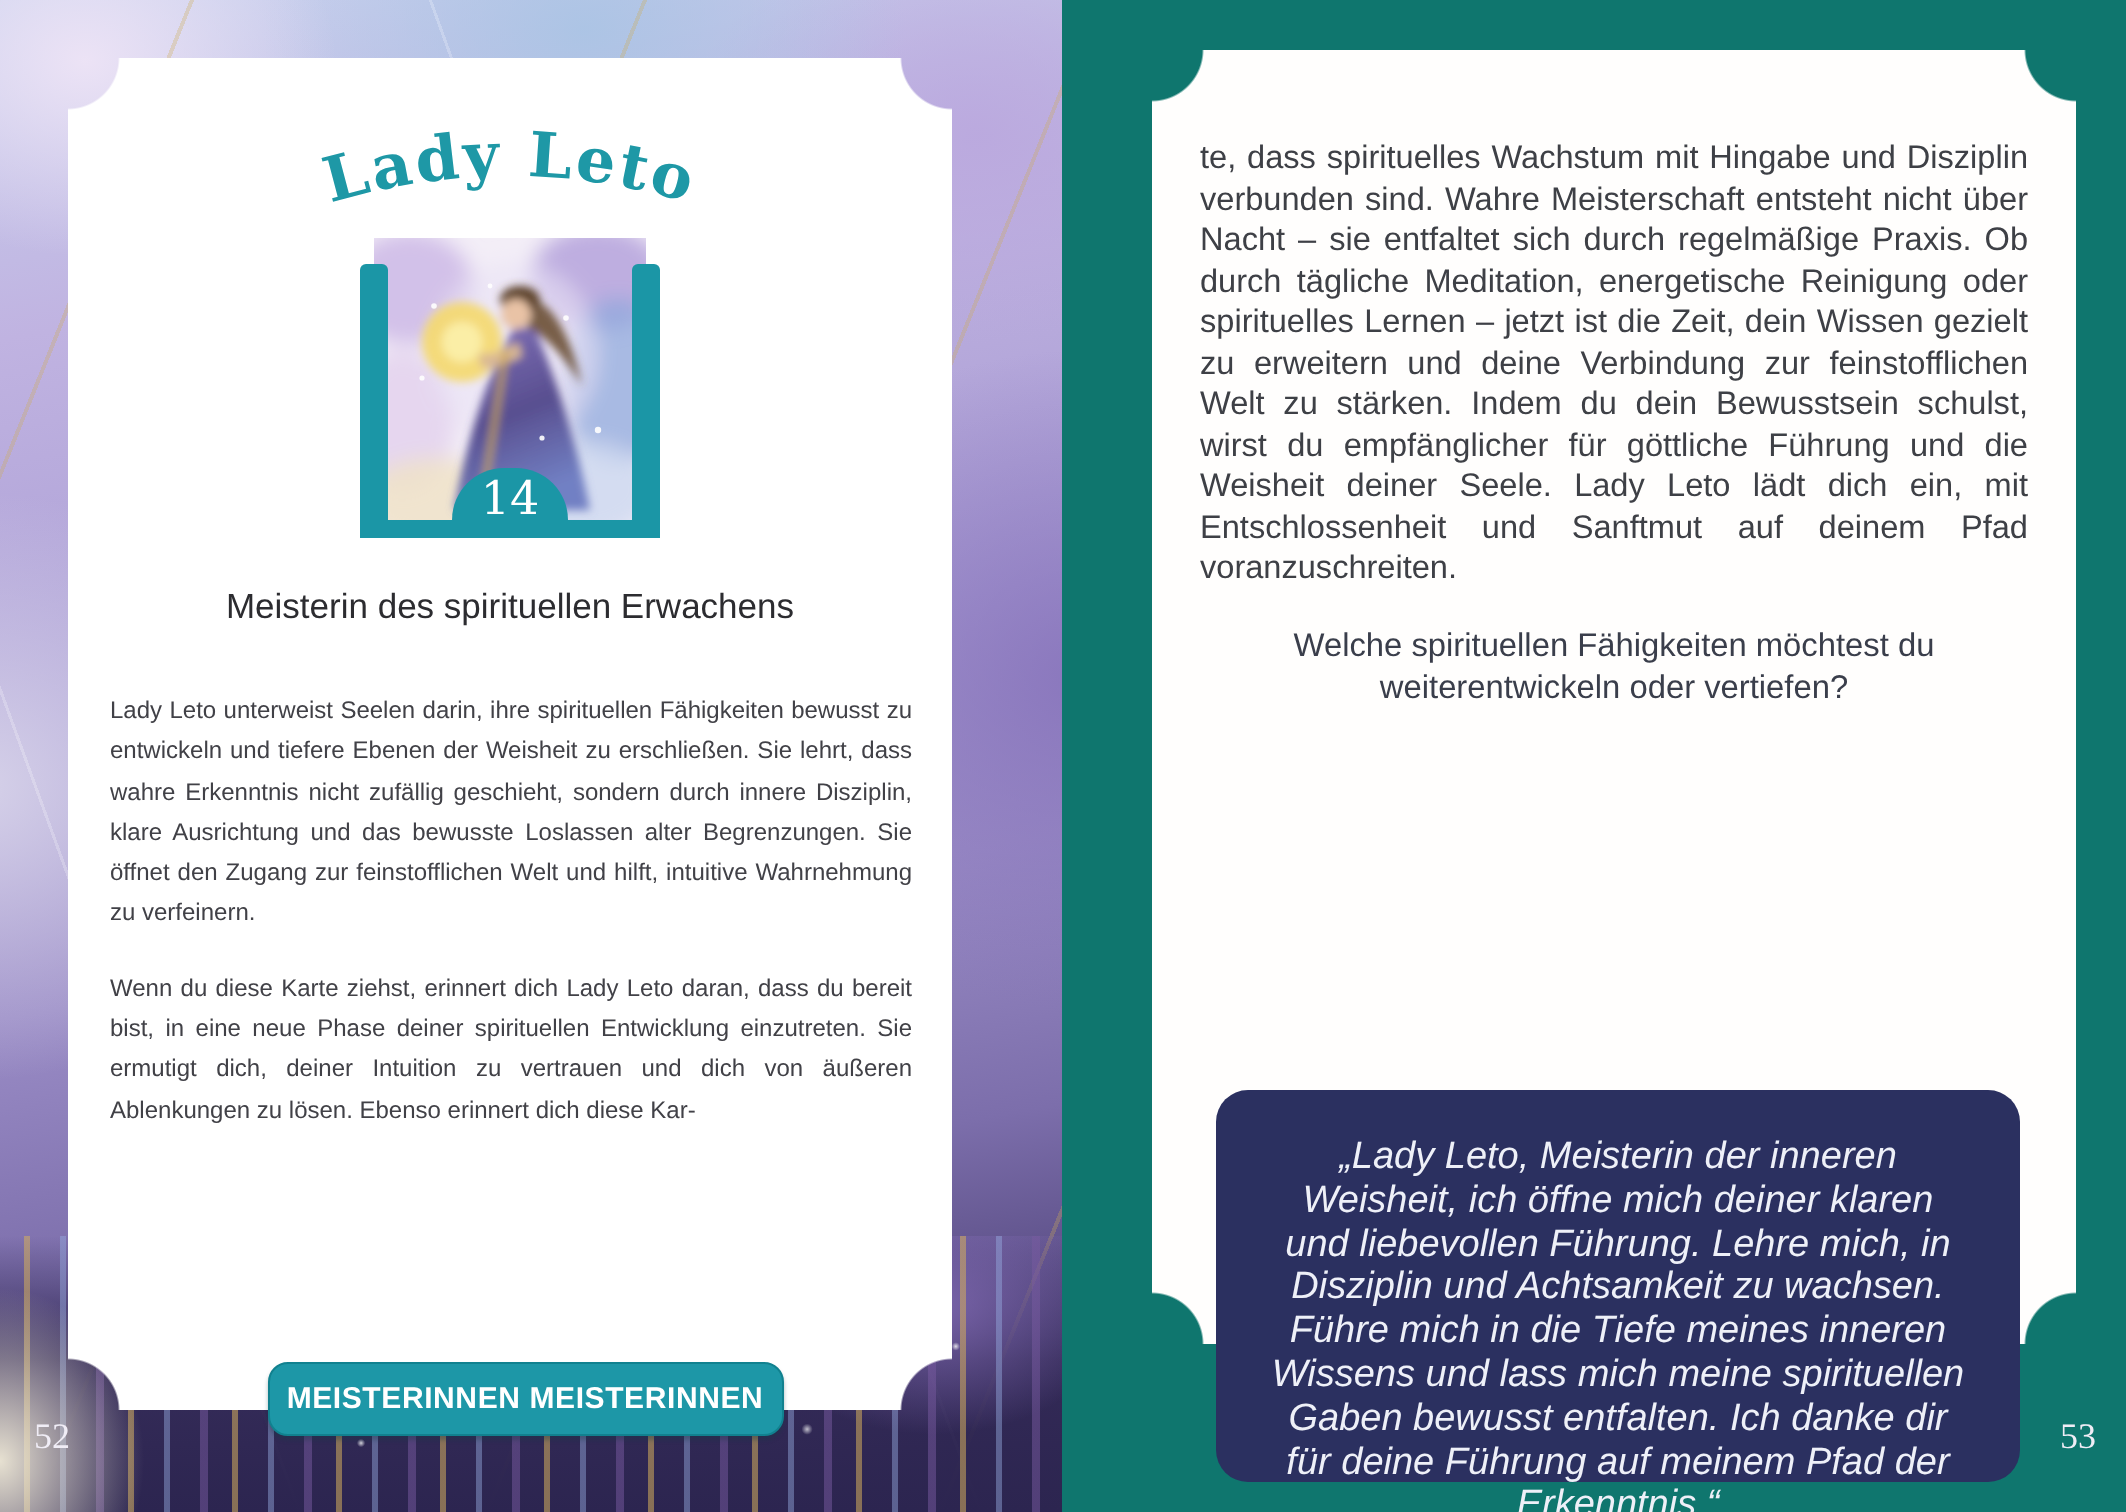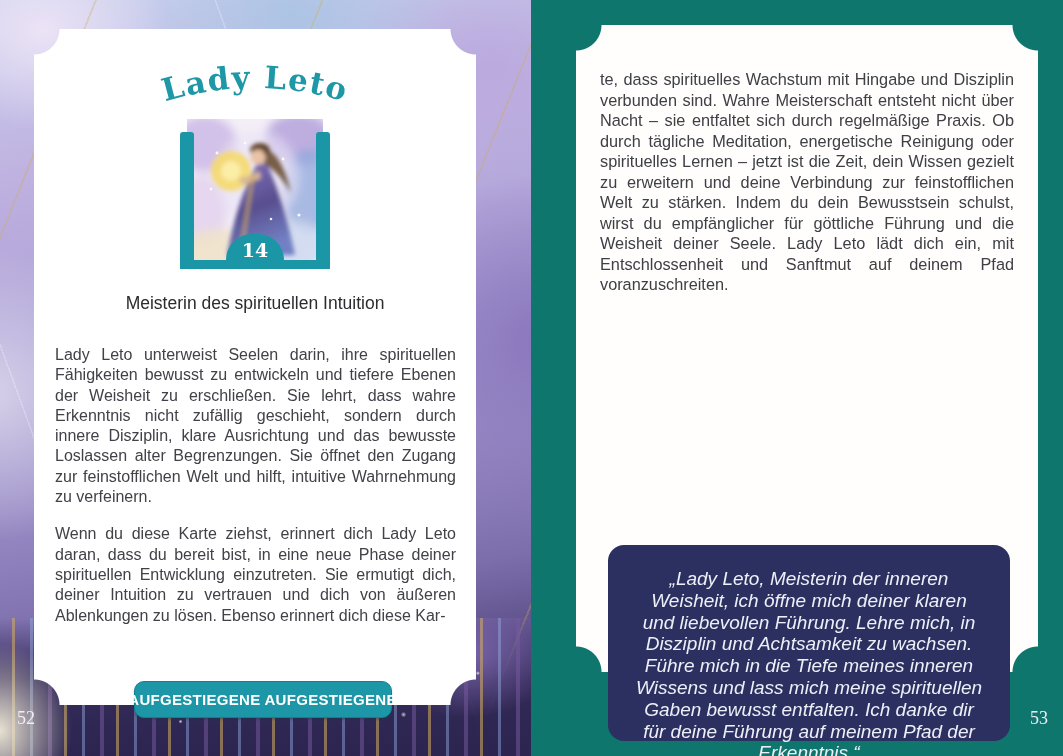--- a/index.html
+++ b/index.html
@@ -64,27 +64,27 @@
 
   .card-wrap { position:relative; width:150px; height:150px; margin:0 auto; }
   .card-art  { position:absolute; left:7px; top:0; width:136px; height:142px; }
   .card-bar  { position:absolute; background:#1b96a6; }
   .bar-left  { left:0; top:13px; bottom:0; width:14px; border-radius:3px 3px 0 0; }
   .bar-right { right:0; top:13px; bottom:0; width:14px; border-radius:3px 3px 0 0; }
   .bar-bottom{ left:0; right:0; bottom:0; height:9px; }
   .card-arch { position:absolute; bottom:9px; left:50%; transform:translateX(-50%);
     width:58px; height:26px; background:#1b96a6; border-radius:29px 29px 0 0;
     display:flex; align-items:flex-end; justify-content:center; }
-  .card-number { color:#fff; font-family:"DejaVu Serif", serif; font-weight:bold;
-    font-size:19px; line-height:20px; letter-spacing:0; }
+  .card-number { color:#fff; font-family:"DejaVu Serif", serif; font-weight:normal;
+    font-size:23px; line-height:20px; letter-spacing:0; }
 
   .card-subtitle { text-align:center; margin-top:24px; font-size:17.5px; color:#2c2c30; }
   .card-keywords { text-align:center; margin-top:12px; font-size:17px; color:#1b96a6; }
 
-  .body-text { margin:31px 20px 0 21px; font-size:16px; line-height:20.3px;
+  .body-text { margin:31px 20px 0 21px; font-size:12px; line-height:20.3px;
     text-align:justify; color:#414147; hyphens:auto; -webkit-hyphens:auto; }
   .body-text p + p { margin-top:17px; }
 
   .category-button { position:absolute; left:50%; transform:translateX(-50%); margin-left:-3px;
     top:681px; width:258px; height:37px; background:#1d97a7; border:1px solid #11818f;
     border-radius:10px; box-shadow:0 2px 2px rgba(20,60,70,.35);
     display:flex; align-items:center; justify-content:center;
     color:#ffffff; font-size:15px; font-weight:bold; letter-spacing:.3px; white-space:nowrap; cursor:pointer; }
 
   .page-num { position:absolute; top:708px; color:#f0edf6; font-size:18px;font-family:Liberation Serif, serif; }
@@ -172,36 +172,37 @@
           </g>
         </svg>
         <div class="card-bar bar-left"></div>
         <div class="card-bar bar-right"></div>
         <div class="card-bar bar-bottom"></div>
         <div class="card-arch">
           <span class="card-number">14</span>
         </div>
       </div>
 
-      <div class="card-subtitle">Meisterin des spirituellen Intuition</div>
+      <div class="card-subtitle">Meisterin des spirituellen Erwachens</div>
 
       <div class="body-text">
         <p>Lady Leto unterweist Seelen darin, ihre spirituellen Fähigkeiten bewusst zu entwickeln und tiefere Ebenen der Weisheit zu erschließen. Sie lehrt, dass wahre Erkenntnis nicht zufällig geschieht, sondern durch innere Disziplin, klare Ausrichtung und das bewusste Loslassen alter Begrenzungen. Sie öffnet den Zugang zur feinstofflichen Welt und hilft, intuitive Wahrnehmung zu verfeinern.</p>
         <p>Wenn du diese Karte ziehst, erinnert dich Lady Leto daran, dass du bereit bist, in eine neue Phase deiner spirituellen Entwicklung einzutreten. Sie ermutigt dich, deiner Intuition zu vertrauen und dich von äußeren Ablenkungen zu lösen. Ebenso erinnert dich diese Kar-</p>
       </div>
     </div>
 
-    <div class="category-button">AUFGESTIEGENE AUFGESTIEGENE</div>
+    <div class="category-button">MEISTERINNEN MEISTERINNEN</div>
     <div class="page-num" id="page-num-left">52</div>
   </div>
 
   <div id="right-page">
     <div class="right-panel notched">
       <div class="rp-body">te, dass spirituelles Wachstum mit Hingabe und Disziplin verbunden sind. Wahre Meisterschaft entsteht nicht über Nacht – sie entfaltet sich durch regelmäßige Praxis. Ob durch tägliche Meditation, energetische Reinigung oder spirituelles Lernen – jetzt ist die Zeit, dein Wissen gezielt zu erweitern und deine Verbindung zur feinstofflichen Welt zu stärken. Indem du dein Bewusstsein schulst, wirst du empfänglicher für göttliche Führung und die Weisheit deiner Seele. Lady Leto lädt dich ein, mit Entschlossenheit und Sanftmut auf deinem Pfad voranzuschreiten.</div>
       <div class="rp-questions">
+        <div class="question">Welche spirituellen Fähigkeiten möchtest du weiterentwickeln oder vertiefen?</div>
       </div>
     </div>
 
     <div class="quote-box">
       <span>„Lady Leto, Meisterin der inneren Weisheit, ich öffne mich deiner klaren und liebevollen Führung. Lehre mich, in Disziplin und Achtsamkeit zu wachsen. Führe mich in die Tiefe meines inneren Wissens und lass mich meine spirituellen Gaben bewusst entfalten. Ich danke dir für deine Führung auf meinem Pfad der Erkenntnis.“</span>
     </div>
 
     <div class="page-num" id="page-num-right">53</div>
   </div>
 

